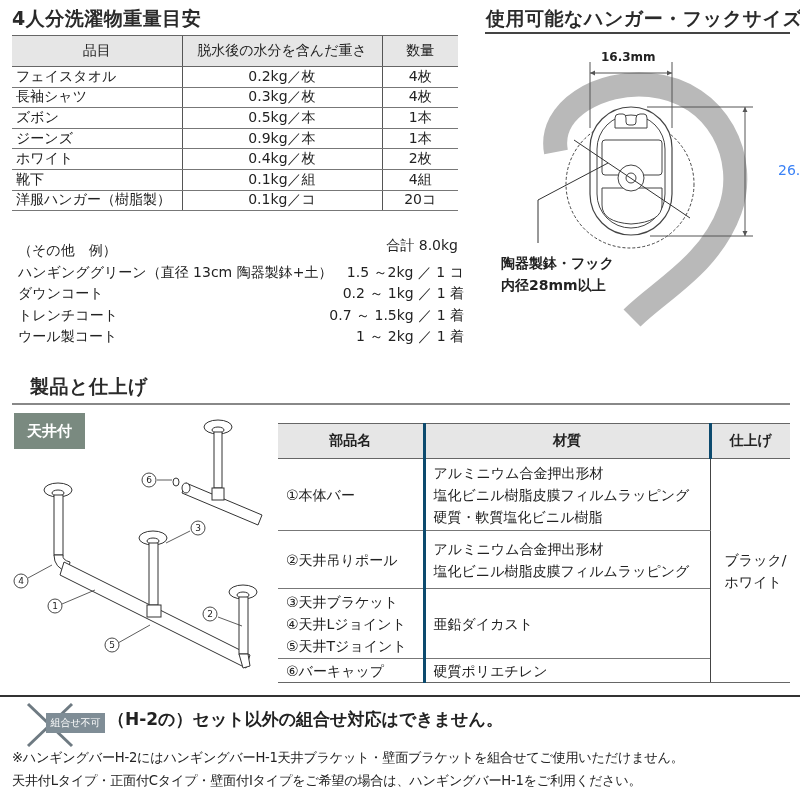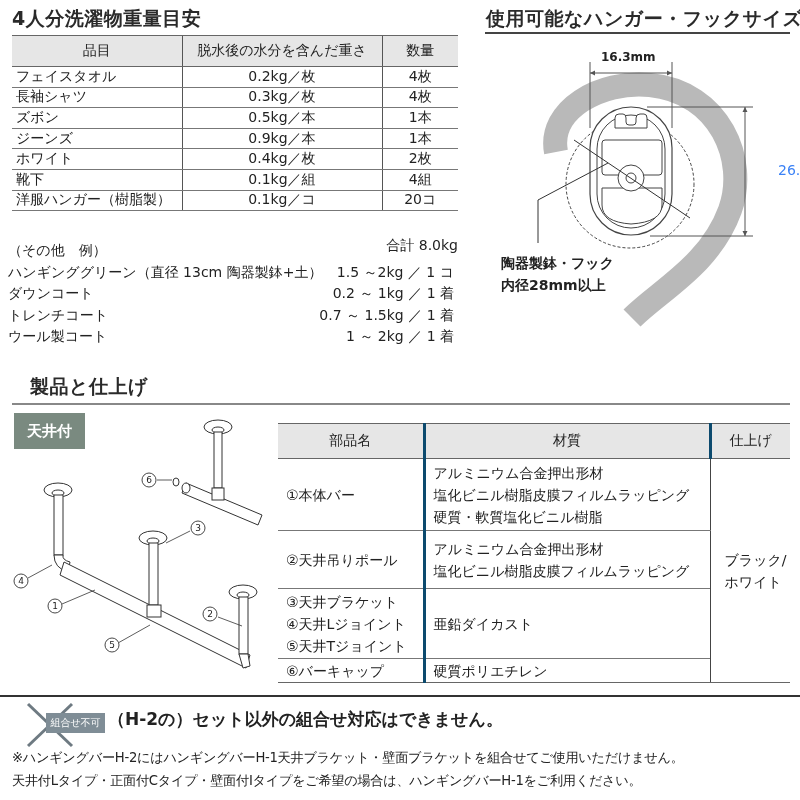--- a/index.html
+++ b/index.html
@@ -12,33 +12,33 @@
 
   
   .wt { position: absolute; left: 12px; top: 35px; width: 446px; border-collapse: collapse; font-size: 14px; }
   .wt th { background: #e6e6e6; font-weight: normal; height: 20px; border-top: 1.5px solid #666; border-bottom: 1.5px solid #666; padding: 6px; }
   .wt td { height: 20.6px; border-bottom: 1.2px solid #777; padding: 0; }
   .wt th + th, .wt td + td { border-left: 1px solid #555; }
   .wt td.name { padding-left: 4px; text-align: left; }
   .wt td.c { text-align: center; }
   .wt .w1 { width: 170px; } .wt .w2 { width: 200px; } .wt .w3 { width: 76px; }
 
-  .others { position: absolute; left: 8px; top: 240px; width: 446px; font-size: 14px; text-align: right; }
+  .others { position: absolute; left: 18px; top: 240px; width: 446px; font-size: 14px; text-align: right; }
   .others .row { display: flex; justify-content: space-between; height: 21.5px; line-height: 21.5px; white-space: nowrap; }
   .total { position: absolute; right: 342px; top: 237px; font-size: 14px; }
 
   
   .hook-title-line { position: absolute; left: 485px; top: 32px; width: 305px; height: 1.5px; background: #444; }
 
   
   .divider-grey { position: absolute; left: 12px; top: 403px; width: 778px; height: 2px; background: #888; }
   .tag { position: absolute; left: 14px; top: 413px; width: 71px; height: 36px; background: #7a8a80; color: #fff; font-size: 15px; font-weight: bold; line-height: 36px; text-align: center; }
 
   .pt { position: absolute; left: 278px; top: 423px; width: 512px; border-collapse: collapse; font-size: 14px; }
-  .pt th { background: #e6e6e6; font-weight: normal; height: 24px; border-top: 1.5px solid #666; border-bottom: 1.5px solid #666; padding: 8px; }
+  .pt th { background: #e6e6e6; font-weight: bold; height: 24px; border-top: 1.5px solid #666; border-bottom: 1.5px solid #666; padding: 8px; }
   .pt td { border-bottom: 1.2px solid #777; padding: 0 0 0 8px; vertical-align: middle; line-height: 22px; }
   .pt th + th, .pt td + td { border-left: 3px solid #0c4a6e; }
   .pt td.fin { border-left: 1px solid #444; padding-left: 14px; border-bottom: 1.5px solid #666; }
   .pt td.last { border-bottom: 1.5px solid #666; }
   .pt .h1 { width: 146px; } .pt .h2 { width: 286px; } .pt .h3 { width: 80px; }
 
   
   .footer-line { position: absolute; left: 0; top: 695px; width: 800px; height: 2px; background: #333; }
   .ng-badge { position: absolute; left: 46px; top: 713px; width: 59px; height: 20px; background: #7f8d96; color: #fff; font-size: 10px; line-height: 20px; text-align: center; }
   .ng-main { position: absolute; left: 108px; top: 708px; font-size: 17px; font-weight: bold; color: #222; white-space: nowrap; }

